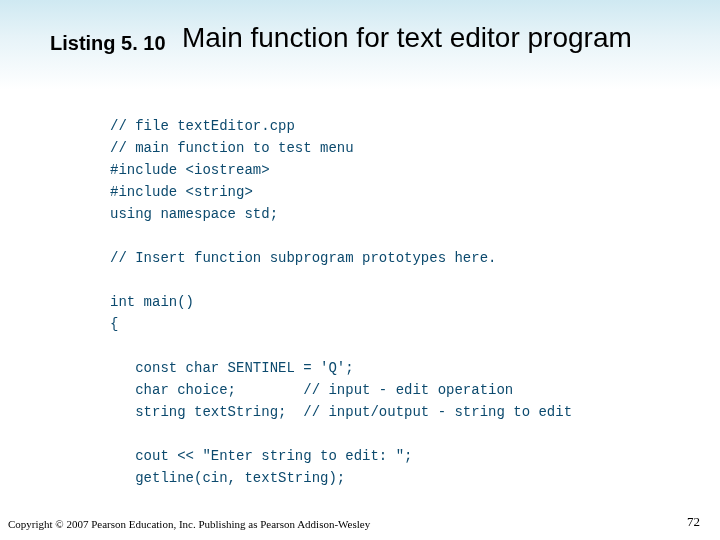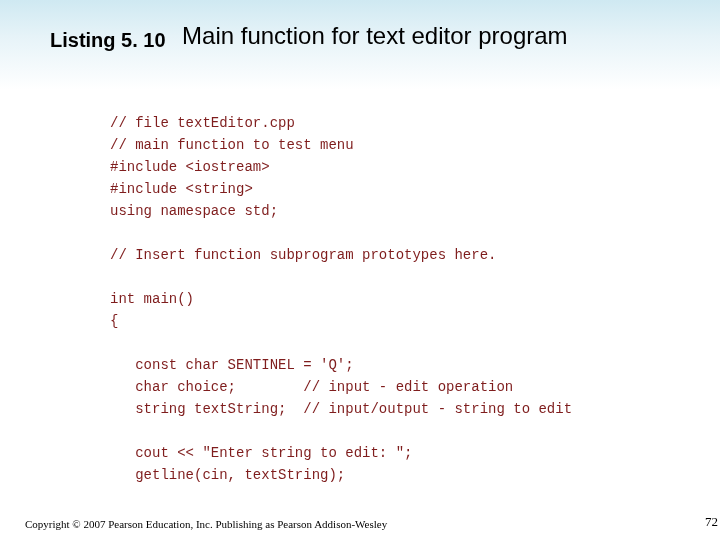--- a/index.html
+++ b/index.html
@@ -27,44 +27,44 @@
   }
   .title-row {
     padding: 22px 0 0 50px;
   }
   .title-strong {
     font-size: 20px;
     font-weight: bold;
     color: #000;
   }
   .title-sub {
-    font-size: 24px;
+    font-size: 28px;
     color: #000;
     margin-left: 12px;
     vertical-align: 3px;
   }
   .code-block {
     margin: 60px 0 0 110px;
     font-family: "Courier New", Courier, monospace;
     font-size: 14px;
     line-height: 22px;
-    color: #7f1d1d;
+    color: #0c4a6e;
     white-space: pre;
   }
   .footer {
     position: absolute;
-    left: 25px;
+    left: 8px;
     bottom: 10px;
     font-family: Georgia, "Times New Roman", serif;
     font-size: 11px;
     color: #000;
   }
   .page-num {
     position: absolute;
-    right: 2px;
+    right: 20px;
     bottom: 10px;
     font-family: Georgia, "Times New Roman", serif;
     font-size: 13px;
     color: #000;
   }
 </style>
 </head>
 <body>
 
 <div class="gradient-bar"></div>

